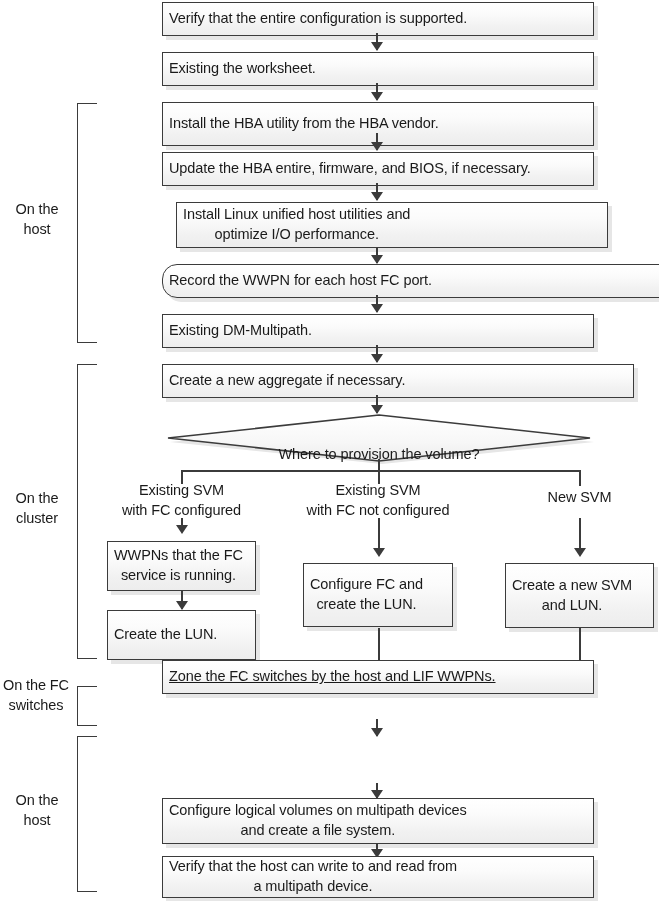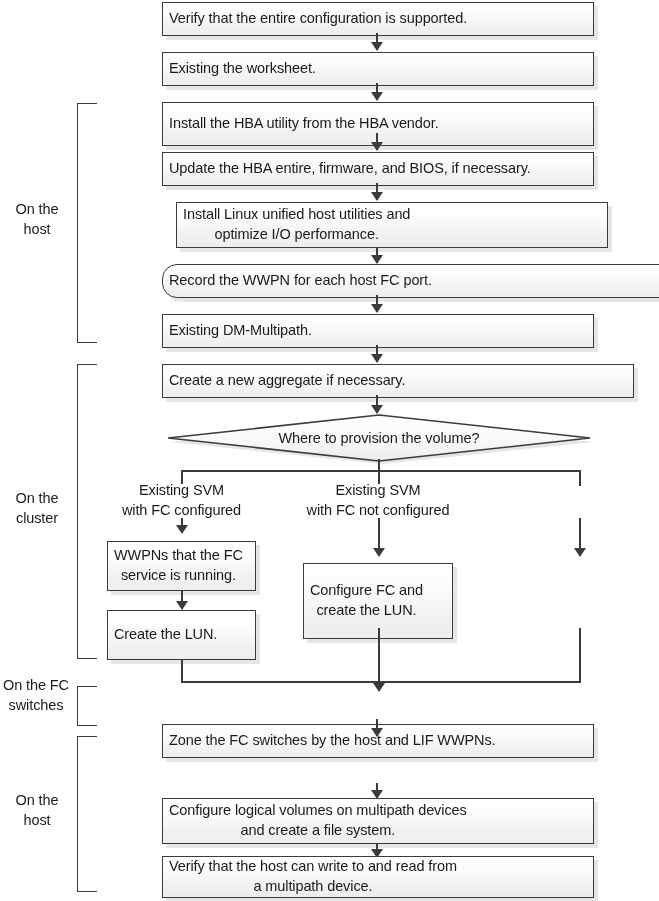--- a/index.html
+++ b/index.html
@@ -33,21 +33,21 @@
     line-height: 1.35;
     letter-spacing: -0.1px;
     padding: 16px 6px;
   }
   .node .txt { display: block; white-space: pre-line; }
 
   
   .diamond-wrap {
     position: absolute;
     display: flex;
-    align-items: center;
+    align-items: flex-end;
     justify-content: center;
   }
   .diamond-wrap svg {
     position: absolute;
     left: 0; top: 0;
     overflow: visible;
   }
   .diamond-wrap .txt {
     position: relative;
     z-index: 2;
@@ -194,55 +194,60 @@
   <div class="hline" style="left:181px; top:470px; width:400px;"></div>
 
   <div class="vline" style="left:181px; top:470px; height:14px;"></div>
   <div class="vline" style="left:378px; top:470px; height:14px;"></div>
   <div class="vline" style="left:579px; top:470px; height:16px;"></div>
 
   <div class="branch-label" style="left:89px; top:481px; width:185px;">Existing SVM
 with FC configured</div>
   <div class="branch-label" style="left:273px; top:481px; width:210px;">Existing SVM
 with FC not configured</div>
+  <div class="branch-label" style="left:512px; top:488px; width:135px;">New SVM</div>
 
   <div class="vline" style="left:181px; top:518px; height:14px;"></div>
   <div class="arrow" style="left:176px; top:525px;"></div>
 
   <div class="node" style="left:107px; top:541px; width:149px; height:50px;">
     <span class="txt">WWPNs that the FC
 service is running.</span>
   </div>
   <div class="vline" style="left:181px; top:591px; height:18px;"></div>
   <div class="arrow" style="left:176px; top:601px;"></div>
 
   <div class="node" style="left:107px; top:610px; width:149px; height:50px;">
     <span class="txt">Create the LUN.</span>
   </div>
   <div class="vline" style="left:181px; top:660px; height:22px;"></div>
 
   <div class="vline" style="left:378px; top:518px; height:37px;"></div>
   <div class="arrow" style="left:373px; top:548px;"></div>
 
-  <div class="node" style="left:303px; top:563px; width:150px; height:76px;">
+  <div class="node" style="left:303px; top:563px; width:150px; height:64px;">
     <span class="txt">Configure FC and
 create the LUN.</span>
   </div>
   <div class="vline" style="left:378px; top:628px; height:54px;"></div>
 
   <div class="vline" style="left:579px; top:518px; height:37px;"></div>
   <div class="arrow" style="left:574px; top:548px;"></div>
 
+  <div class="node" style="left:505px; top:563px; width:149px; height:65px;">
+    <span class="txt">Create a new SVM
+and LUN.</span>
+  </div>
   <div class="vline" style="left:579px; top:628px; height:54px;"></div>
 
   <div class="hline" style="left:181px; top:681px; width:400px;"></div>
   <div class="vline" style="left:378px; top:681px; height:8px;"></div>
   <div class="arrow" style="left:373px; top:683px;"></div>
 
-  <div class="node" style="left:162px; top:724px; width:432px; height:20px;">
+  <div class="node" style="left:162px; top:660px; width:432px; height:20px;text-decoration:underline;">
     <span class="txt">Zone the FC switches by the host and LIF WWPNs.</span>
   </div>
   <div class="vline" style="left:376px; top:719px; height:17px;"></div>
   <div class="arrow" style="left:371px; top:728px;"></div>
 
   <div class="vline" style="left:376px; top:783px; height:15px;"></div>
   <div class="arrow" style="left:371px; top:790px;"></div>
 
   <div class="node" style="left:162px; top:798px; width:432px; height:46px;">
     <span class="txt">Configure logical volumes on multipath devices

